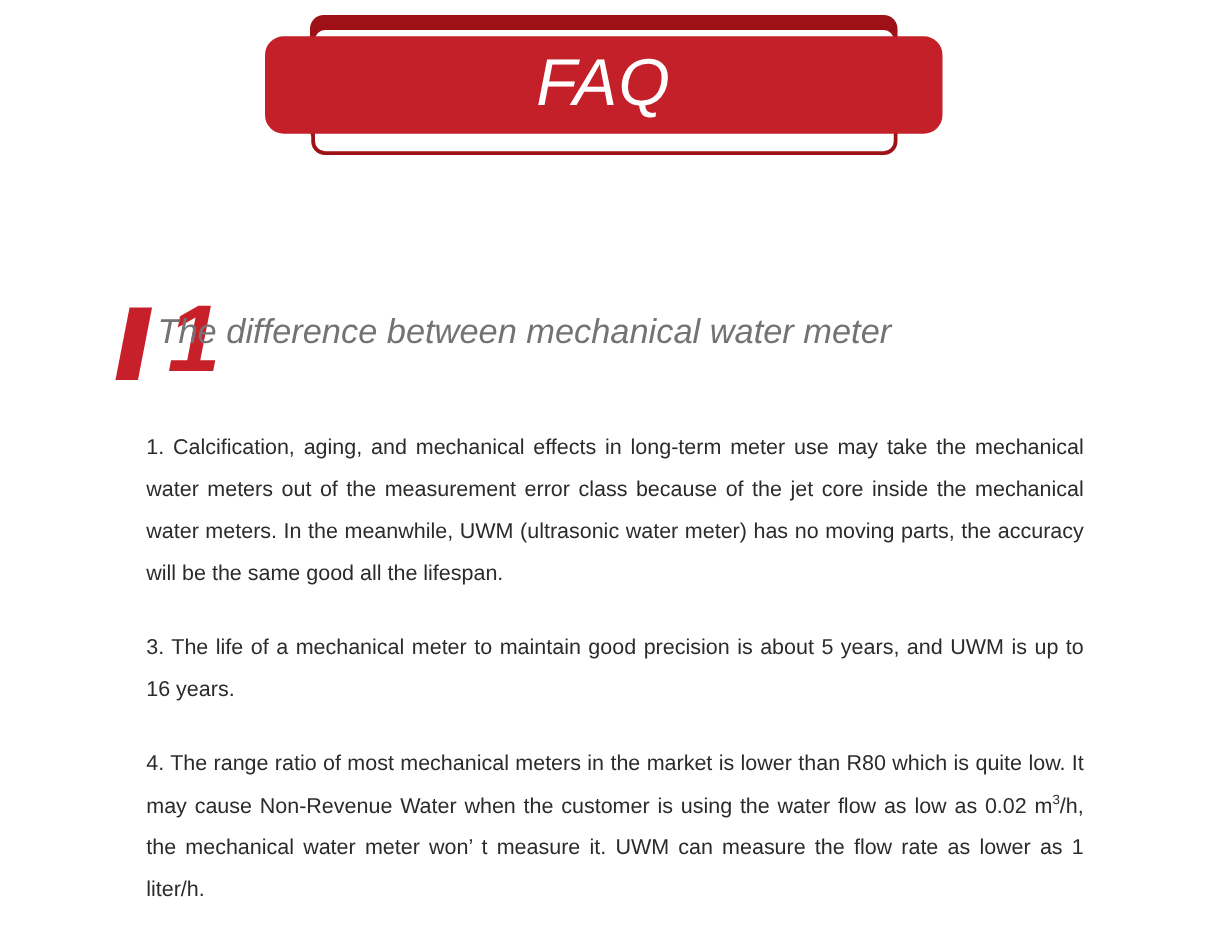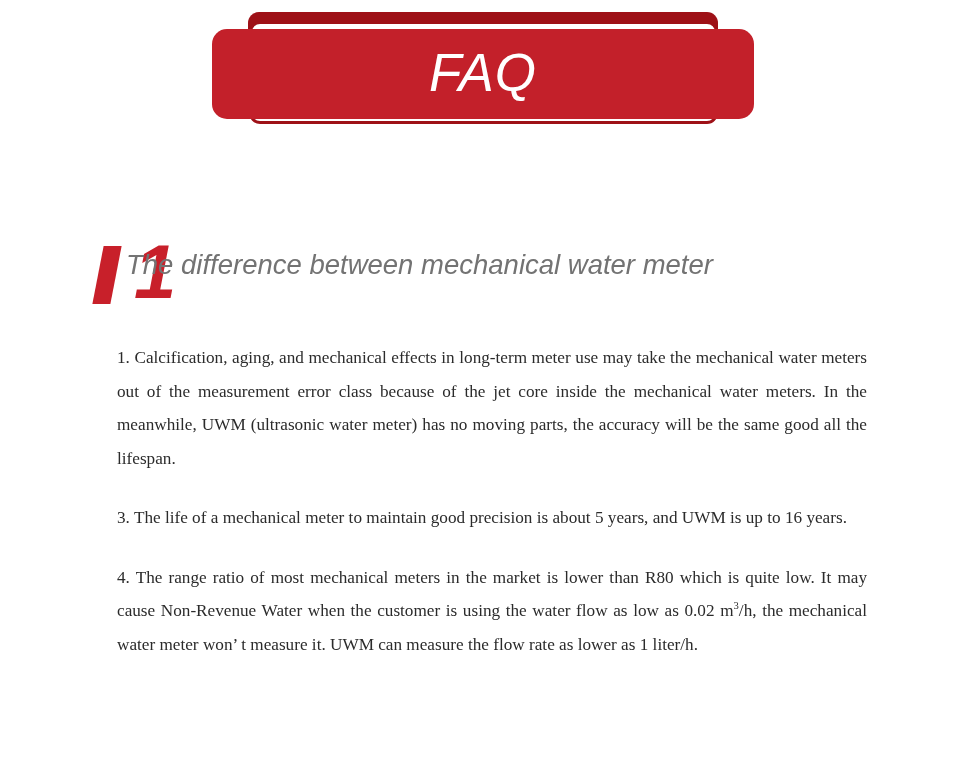--- a/index.html
+++ b/index.html
@@ -42,21 +42,21 @@
     background: #ffffff;
     border: 3px solid #9E1117;
     border-radius: 11px;
     box-sizing: content-box;
   }
   .banner-front {
     position: absolute;
     left: 212px;
     top: 29px;
     width: 542px;
-    height: 90px;
+    height: 78px;
     background: #C3202A;
     border-radius: 15px;
     display: flex;
     align-items: center;
     justify-content: center;
   }
   .banner-title {
     color: #ffffff;
     font-size: 53px;
     line-height: 1;
@@ -124,21 +124,20 @@
     top: 341px;
     width: 750px;
     color: #2b2b2b;
     font-size: 17.2px;
     line-height: 33.5px;
     text-align: justify;
     font-family: "Liberation Sans", "DejaVu Sans", sans-serif;
   }
   .answer-body p {
     margin: 0 0 26px 0;
-    font-family: Liberation Serif, serif;
   }
   .answer-body p:last-child {
     margin-bottom: 0;
   }
   sup {
     font-size: 0.62em;
     vertical-align: super;
     line-height: 0;
   }
 </style>

